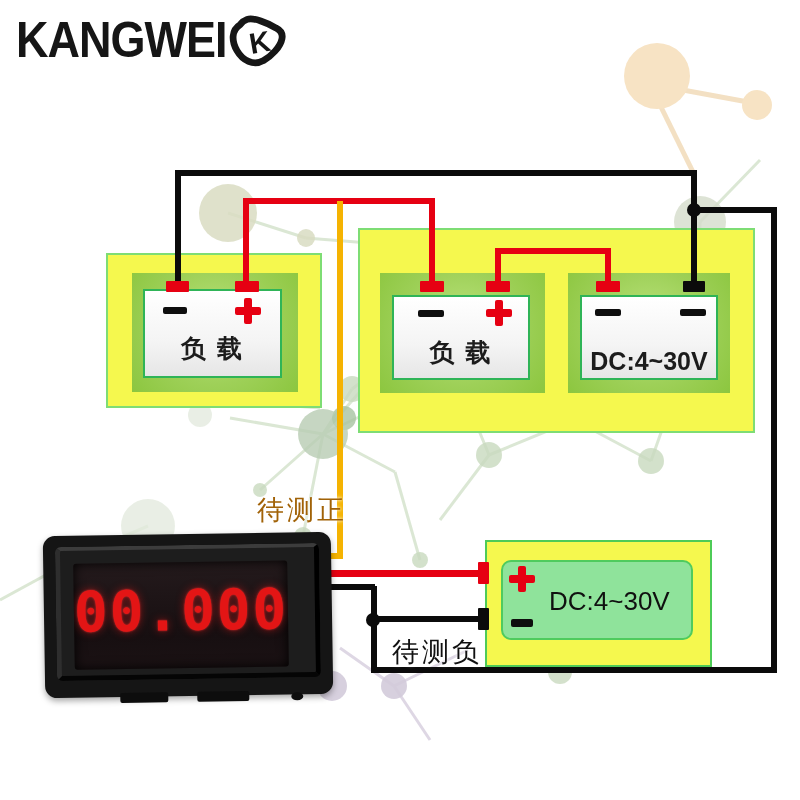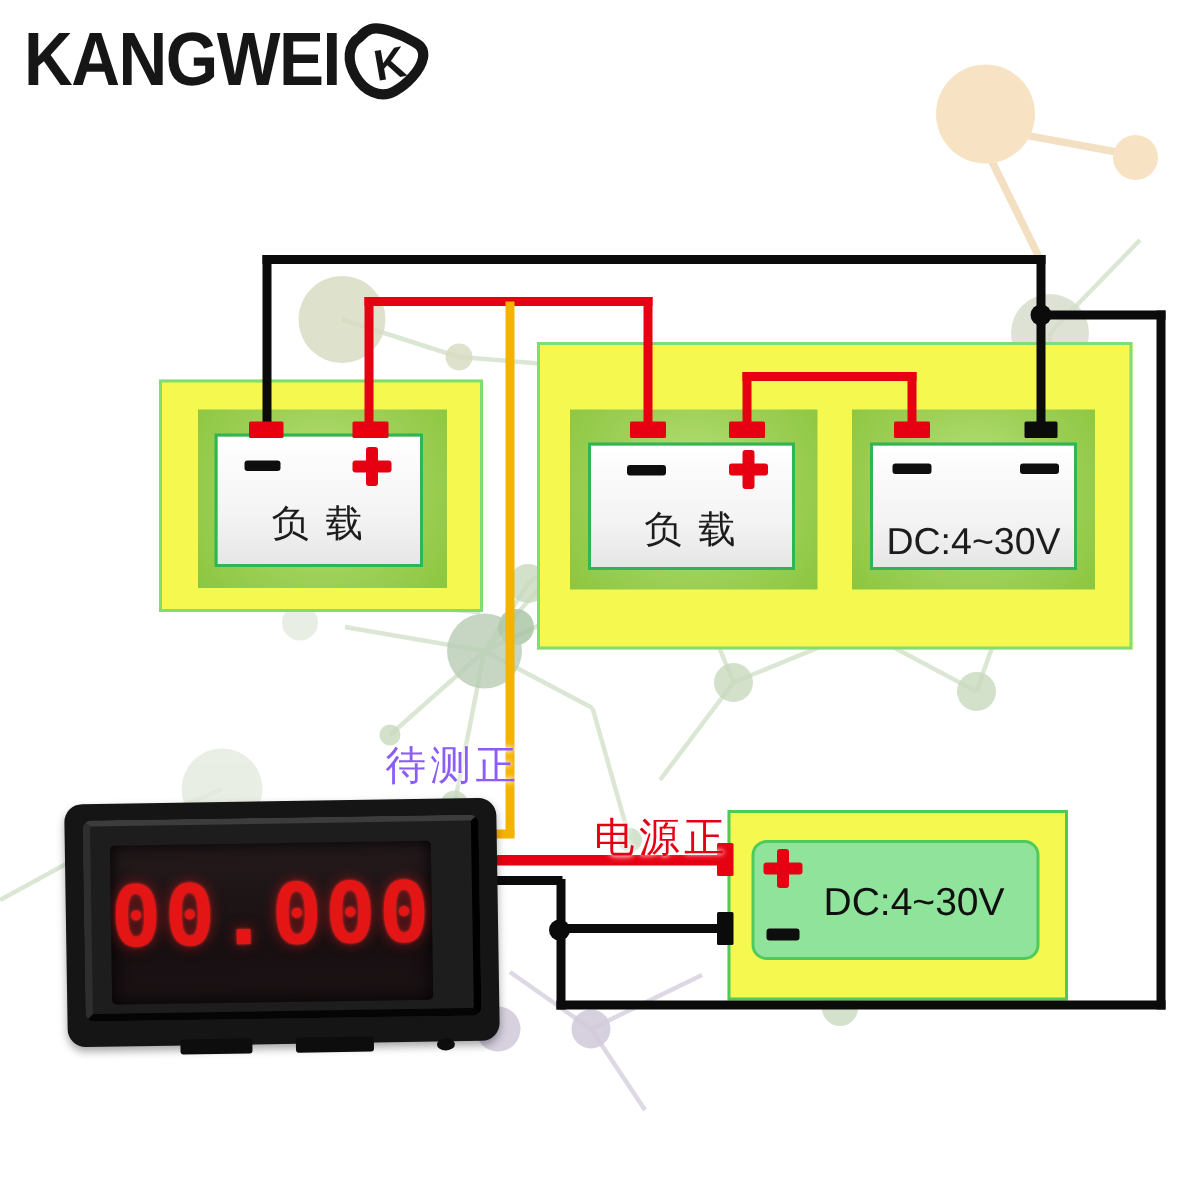--- a/index.html
+++ b/index.html
@@ -13,21 +13,21 @@
   
   .logo { position:absolute; left:16px; top:10px; z-index:6; display:flex; align-items:center; }
   .logo-text { font-size:45px; font-weight:900; color:#161616; letter-spacing:-1px;
                transform:scaleY(1.12); font-family:"Liberation Sans", sans-serif; }
   .logo-badge { margin-left:2px; margin-top:4px; }
 
   
   .ybox { position:absolute; background:#f5f84e; border:2px solid #7edd74; z-index:2; }
   .gbox { position:absolute; background:radial-gradient(circle at 50% 45%, #bce47e 0%, #9ed058 55%, #8cc63f 100%); }
   .wbox { position:absolute; background:linear-gradient(180deg,#ffffff 0%,#f4f4f4 60%,#e6e6e6 100%);
-          border:2px solid #2fb457; }
+          border:2px solid #2fb457;font-weight:bold; }
   .box-label { position:absolute; left:0; right:0; text-align:center; font-size:25px; color:#1c1c1c; letter-spacing:2px; }
   .box-label-sm { position:absolute; left:0; right:0; text-align:center; font-size:24px; color:#1c1c1c; }
 
   .bar-minus { position:absolute; background:#0e0e0e; border-radius:2px; }
   .cross-plus { position:absolute; }
   .cross-plus .h { position:absolute; left:0; top:9px; width:26px; height:8px; background:#e60012; border-radius:2px; }
   .cross-plus .v { position:absolute; left:9px; top:0; width:8px; height:26px; background:#e60012; border-radius:2px; }
 
   
   .wire { position:absolute; z-index:3; }
@@ -35,21 +35,21 @@
   .wr { background:#e60012; }
   .wy { background:#f5b301; }
   .dot { position:absolute; width:14px; height:14px; border-radius:50%; background:#0b0b0b; z-index:3; }
   .tab { position:absolute; z-index:4; border-radius:1px; }
   .tab-red { background:#e60012; }
   .tab-black { background:#0b0b0b; }
 
   
   .wlabel { position:absolute; z-index:5; font-size:27px; letter-spacing:3px; white-space:nowrap;
             text-shadow:0 0 3px #ffffff, 0 0 5px #ffffff; }
-  .wl-orange { color:#8b5cf6; }
+  .wl-orange { color:#a16207; }
   .wl-red   { color:#e60012; }
   .wl-black { color:#111111; }
 
   
   .psu-green { position:absolute; left:14px; top:18px; width:192px; height:80px;
                background:#8fe39b; border:2px solid #4fcb5e; border-radius:10px; }
   .psu-range { position:absolute; left:46px; top:24px; font-size:26px; color:#101010; }
   .psu-minus { position:absolute; left:8px; top:57px; width:22px; height:8px; background:#0e0e0e; border-radius:2px; }
 
   
@@ -225,21 +225,21 @@
   <div class="tab tab-red" style="left:166px; top:281px; width:23px; height:11px;"></div>
   <div class="tab tab-red" style="left:235px; top:281px; width:24px; height:11px;"></div>
   <div class="tab tab-red" style="left:420px; top:281px; width:24px; height:11px;"></div>
   <div class="tab tab-red" style="left:486px; top:281px; width:24px; height:11px;"></div>
   <div class="tab tab-red" style="left:596px; top:281px; width:24px; height:11px;"></div>
   <div class="tab tab-black" style="left:683px; top:281px; width:22px; height:11px;"></div>
   <div class="tab tab-red" style="left:478px; top:562px; width:11px; height:22px;"></div>
   <div class="tab tab-black" style="left:478px; top:608px; width:11px; height:22px;"></div>
 
   <div class="wlabel wl-orange" style="left:257px; top:492px;">待测正</div>
-  <div class="wlabel wl-red" style="left:396px; top:540px;">电源正</div>
+  <div class="wlabel wl-black" style="left:392px; top:634px;">待测负</div>
 
   <div class="meter">
     <div class="meter-bezel"></div>
     <div class="meter-frame"></div>
     <div class="meter-display">
       <div class="meter-digits">00.000</div>
     </div>
     <div class="meter-foot" style="left:75px;  top:158px; width:48px; height:10px;"></div>
     <div class="meter-foot" style="left:152px; top:158px; width:52px; height:10px;"></div>
     <div class="meter-foot" style="left:246px; top:160px; width:12px; height:8px; border-radius:50%;"></div>

